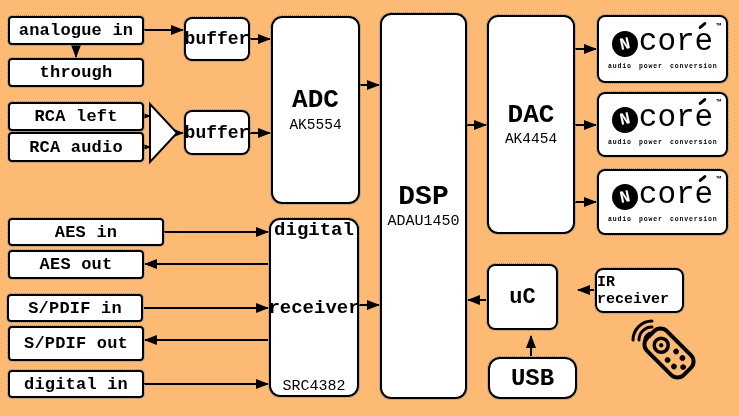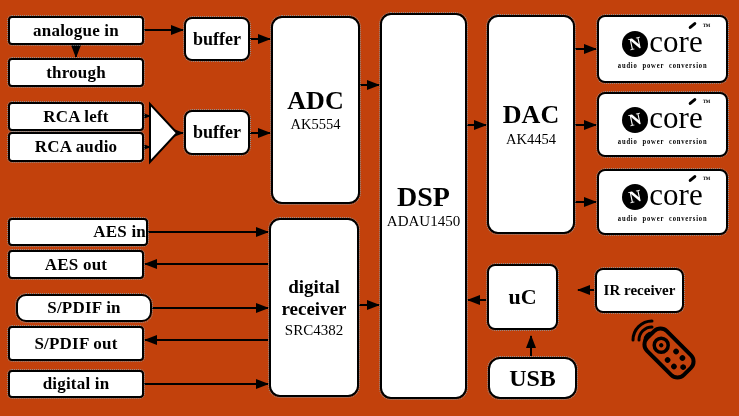--- a/index.html
+++ b/index.html
@@ -1,21 +1,21 @@
 <!DOCTYPE html>
 <html><head>
 <meta charset="utf-8">
 <style>
   html, body { margin: 0; padding: 0; background: #fff; }
   .canvas {
     position: relative;
     width: 739px;
     height: 416px;
-    background: #c2410c;
-    font-family: Liberation Serif, serif;
+    background: #fdba74;
+    font-family: Liberation Mono, monospace;
     color: #000;
     overflow: hidden;
   }
   svg.overlay {
     position: absolute;
     left: 0; top: 0;
     width: 739px; height: 416px;
     z-index: 1;
   }
   .box {
@@ -179,21 +179,21 @@
   <div class="box chip-box" style="left:271px; top:16px; width:89px; height:188px;">
     <div class="chip-title">ADC</div>
     <div class="chip-sub">AK5554</div>
   </div>
 
   <div class="box chip-box" style="left:380px; top:13px; width:87px; height:386px;">
     <div class="chip-title dsp">DSP</div>
     <div class="chip-sub" style="font-size:15px;">ADAU1450</div>
   </div>
 
-  <div class="box chip-box" style="left:269px; top:218px; width:90px; height:179px;">
+  <div class="box chip-box" style="left:269px; top:218px; width:90px; height:179px;justify-content:space-between;">
     <div class="chip-title rx">digital</div>
     <div class="chip-title rx">receiver</div>
     <div class="chip-sub" style="font-size:15px;">SRC4382</div>
   </div>
 
   <div class="box chip-box" style="left:487px; top:15px; width:88px; height:219px;">
     <div class="chip-title">DAC</div>
     <div class="chip-sub">AK4454</div>
   </div>
 
@@ -224,27 +224,27 @@
       <span class="n-circle">
           <span>N</span>
         </span>
       <span class="core-text">core</span>
       <span class="accent-mark"></span>
       <span class="tm-mark">™</span>
     </div>
     <div class="tagline">audio power conversion</div>
   </div>
 
-  <div class="box small-box" style="left:8px; top:218px; width:140px; height:28px;justify-content:flex-end;">
+  <div class="box small-box" style="left:8px; top:218px; width:156px; height:28px;">
     <span>AES in</span>
   </div>
   <div class="box small-box" style="left:8px; top:250px; width:136px; height:29px;">
     <span>AES out</span>
   </div>
-  <div class="box small-box" style="left:16px; top:294px; width:136px; height:28px;border-radius:10px;">
+  <div class="box small-box" style="left:7px; top:294px; width:136px; height:28px;">
     <span>S/PDIF in</span>
   </div>
   <div class="box small-box" style="left:8px; top:326px; width:136px; height:35px;">
     <span>S/PDIF out</span>
   </div>
   <div class="box small-box" style="left:8px; top:370px; width:136px; height:28px;">
     <span>digital in</span>
   </div>
 
   <div class="box uc-box" style="left:487px; top:254px; width:71px; height:66px;margin-top:10px;">

